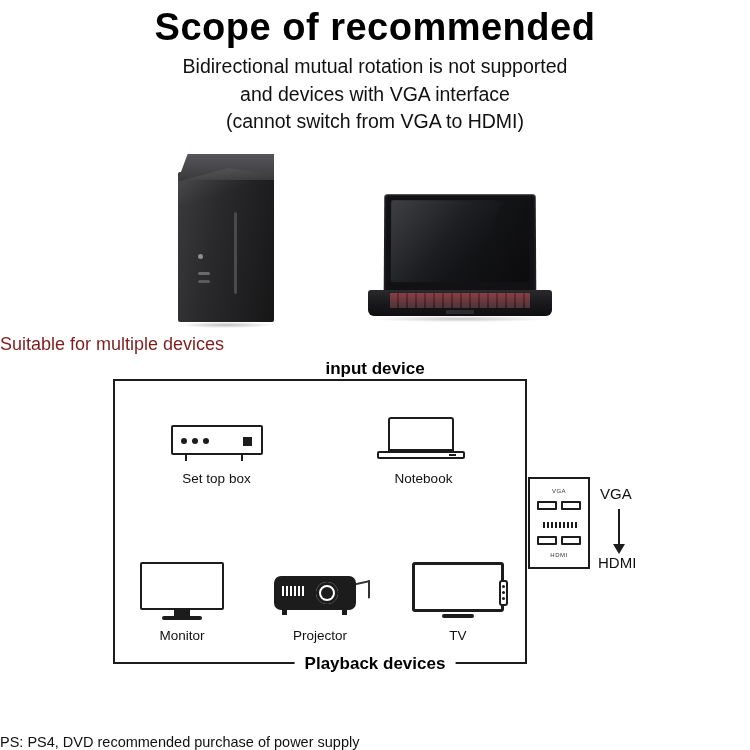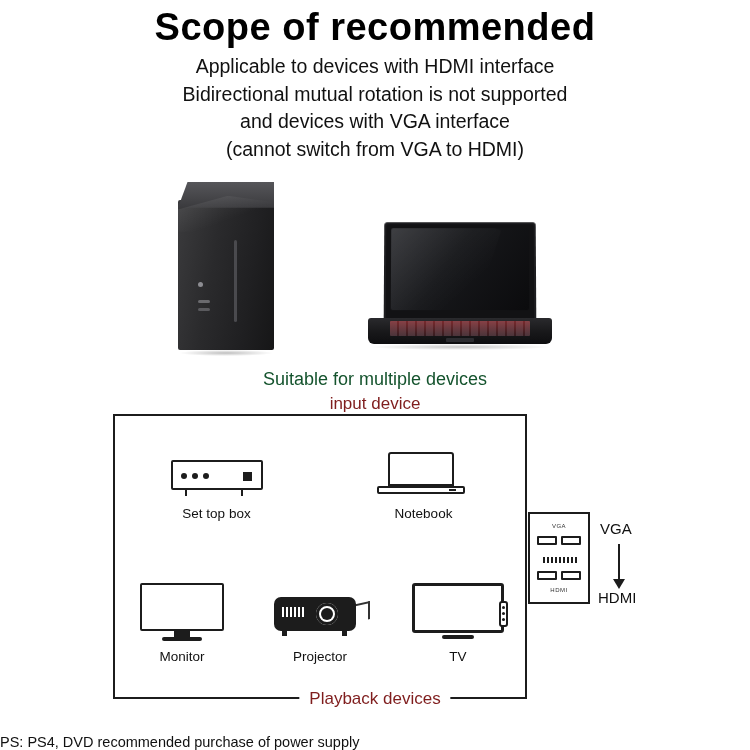--- a/index.html
+++ b/index.html
@@ -185,24 +185,24 @@
     border-radius: 1px;
   }
   .laptop-shadow {
     position: absolute;
     left: 4px; top: 122px;
     width: 176px; height: 6px;
     background: radial-gradient(ellipse at center, rgba(0,0,0,0.22), rgba(0,0,0,0) 72%);
   }
 
   .caption-suitable {
-    text-align: center;
+    text-align: left;
     font-size: 18px;
-    color: #14532d;
-    margin-top: 10px;
+    color: #7f1d1d;
+    margin-top: 3px;
   }
 
   
   .diagram {
     position: relative;
     margin-top: 12px;
     height: 300px;
   }
   .frame {
     position: absolute;
@@ -210,22 +210,22 @@
     top: 12px;
     width: 414px;
     height: 285px;
     border: 2px solid #1c1c1c;
     box-sizing: border-box;
   }
   .frame-label {
     position: absolute;
     background: #fff;
     font-size: 17px;
-    font-weight: normal;
-    color: #7f1d1d;
+    font-weight: bold;
+    color: #000000;
     padding: 0 10px;
     white-space: nowrap;
   }
   .frame-label.top {
     left: 50%;
     top: 2px;
     transform: translate(-50%, -50%);
   }
   .frame-label.bottom {
     left: 50%;
@@ -235,21 +235,21 @@
 
   .row {
     position: absolute;
     left: 113px;
     width: 414px;
     display: flex;
     justify-content: space-around;
     align-items: flex-end;
   }
   .row-input { top: 38px; }
-  .row-output { top: 181px; }
+  .row-output { top: 195px; }
 
   .cell {
     width: 130px;
     text-align: center;
   }
   .cell .art {
     height: 60px;
     position: relative;
     margin: 0 auto 6px auto;
     width: 112px;
@@ -568,21 +568,20 @@
   }
 </style>
 </head>
 <body>
 
 <div class="page">
 
   <div class="title">Scope of recommended</div>
 
   <div class="subtitle-block">
-    <div>Applicable to devices with HDMI interface</div>
     <div>Bidirectional mutual rotation is not supported</div>
     <div>and devices with VGA interface</div>
     <div>(cannot switch from VGA to HDMI)</div>
   </div>
 
   <div class="devices">
     <div class="tower">
       <div class="tower-body"></div>
       <div class="tower-top"></div>
       <div class="tower-bevel"></div>

